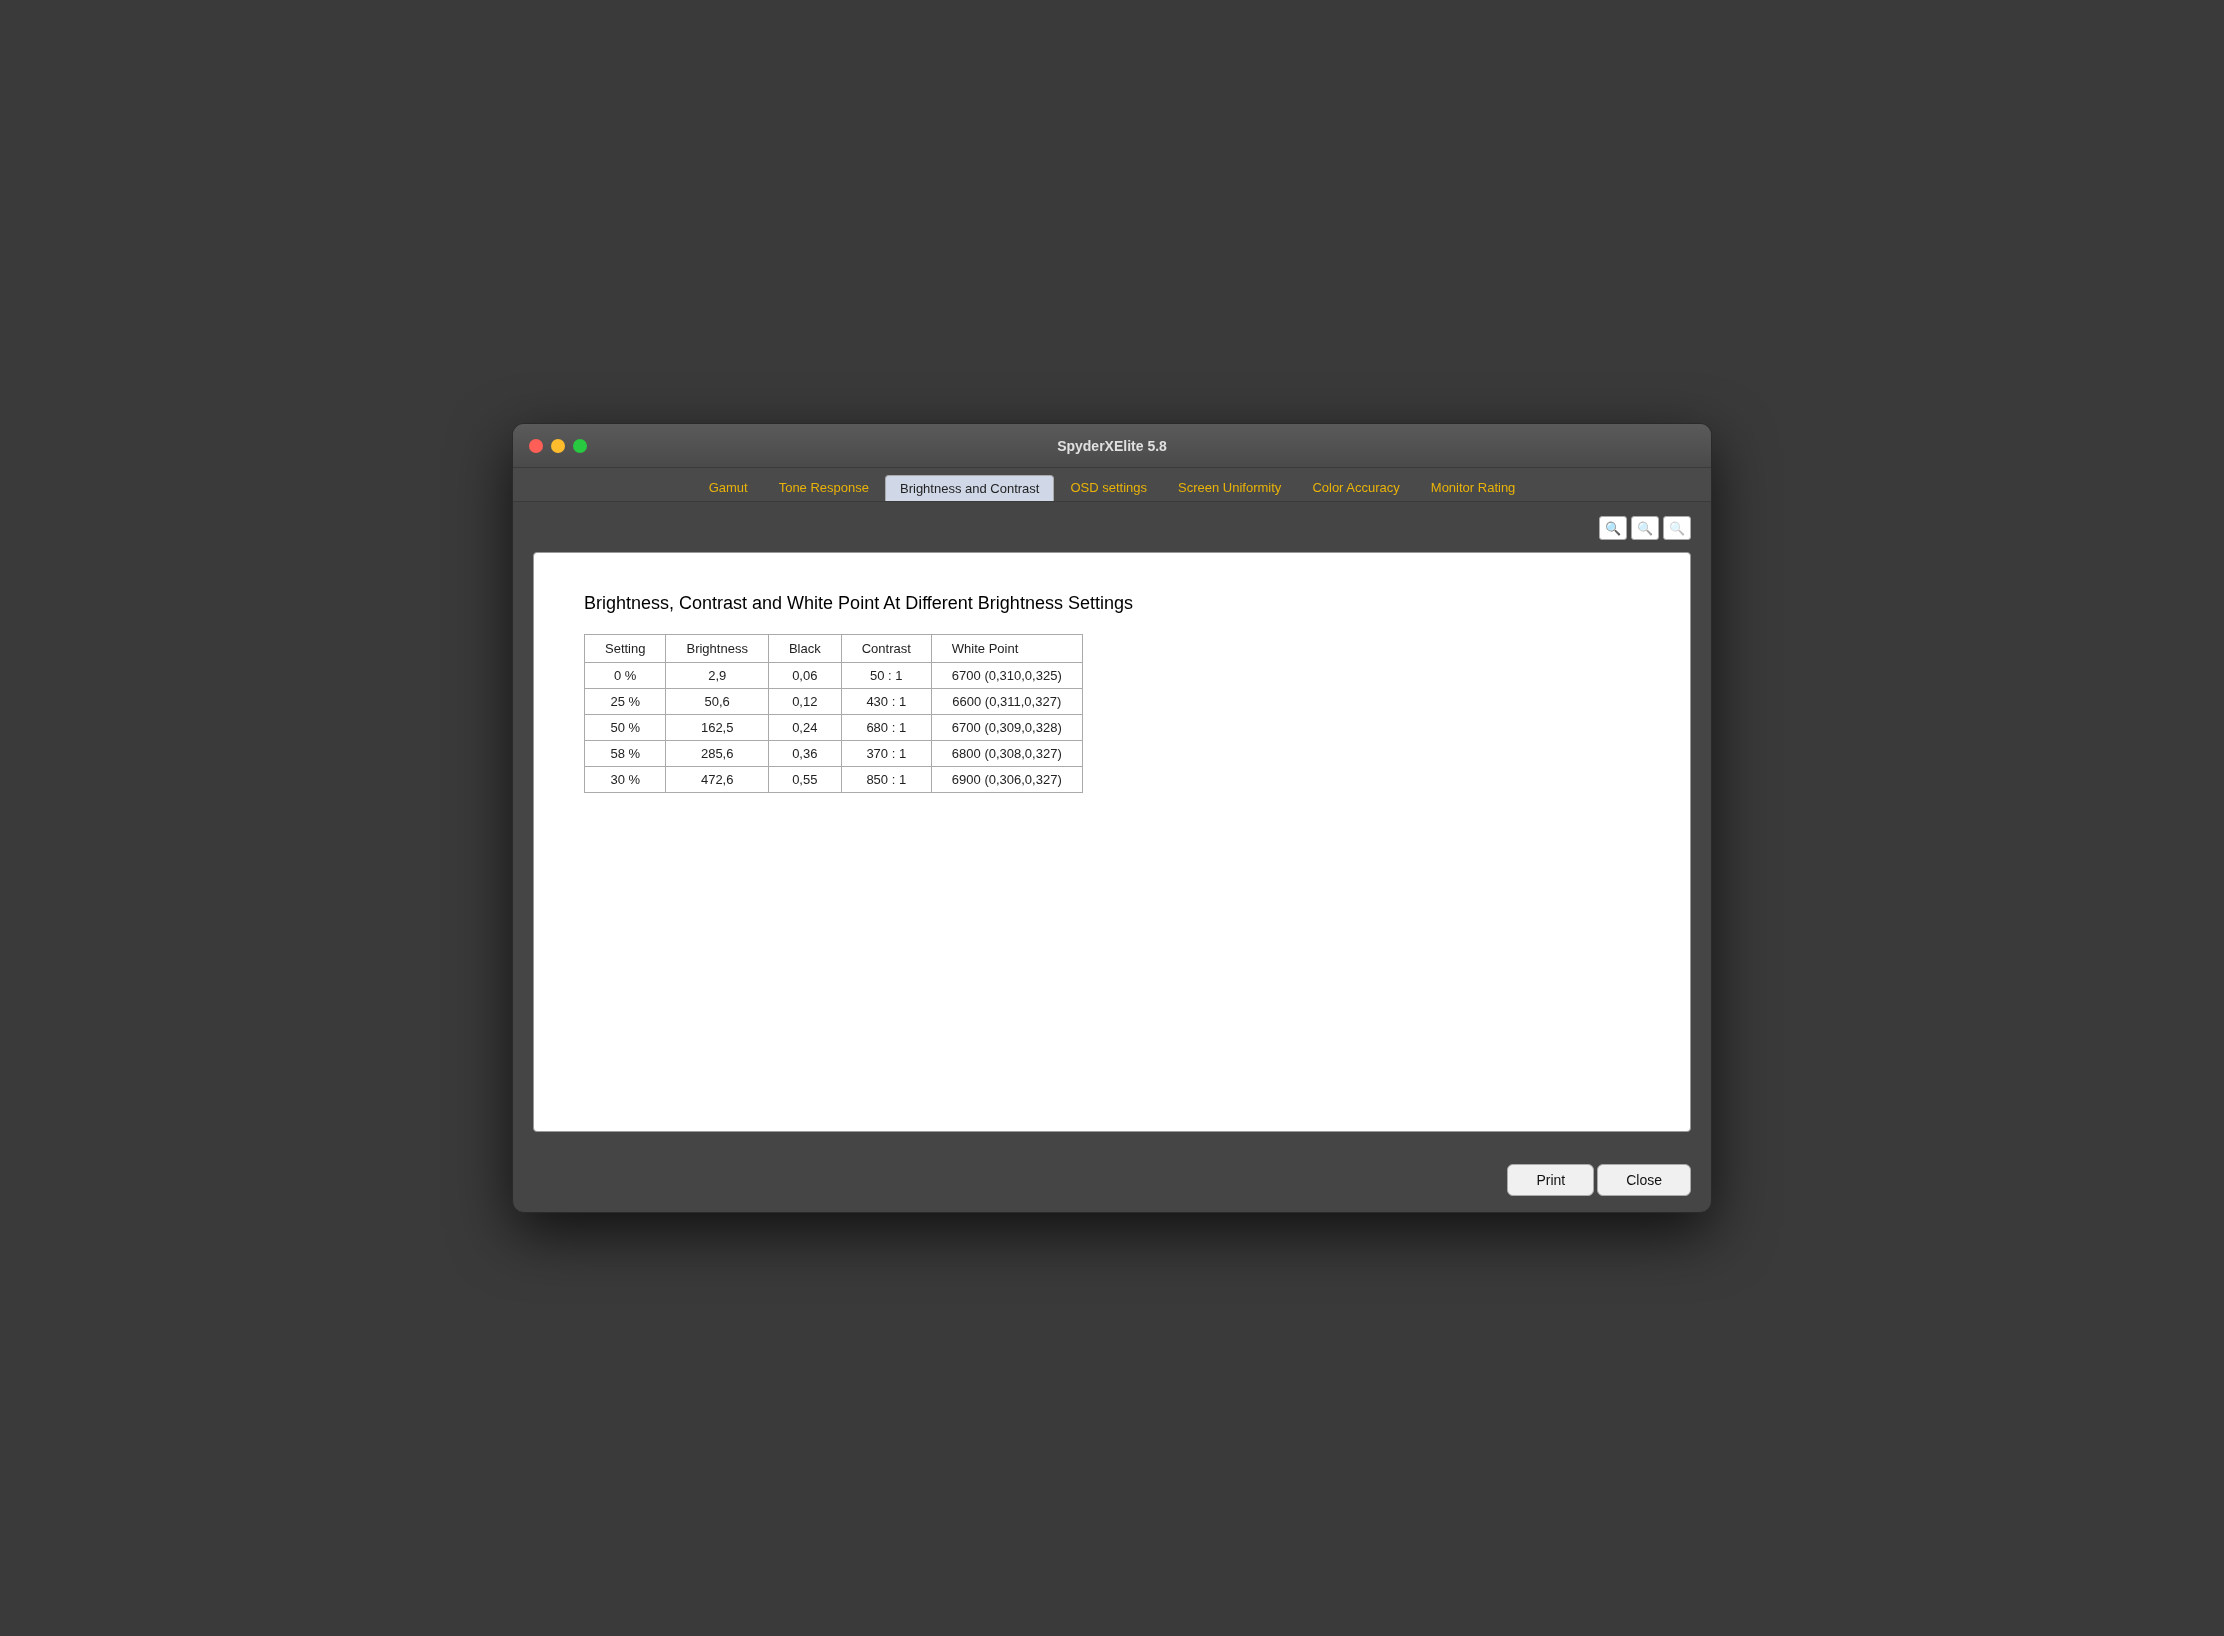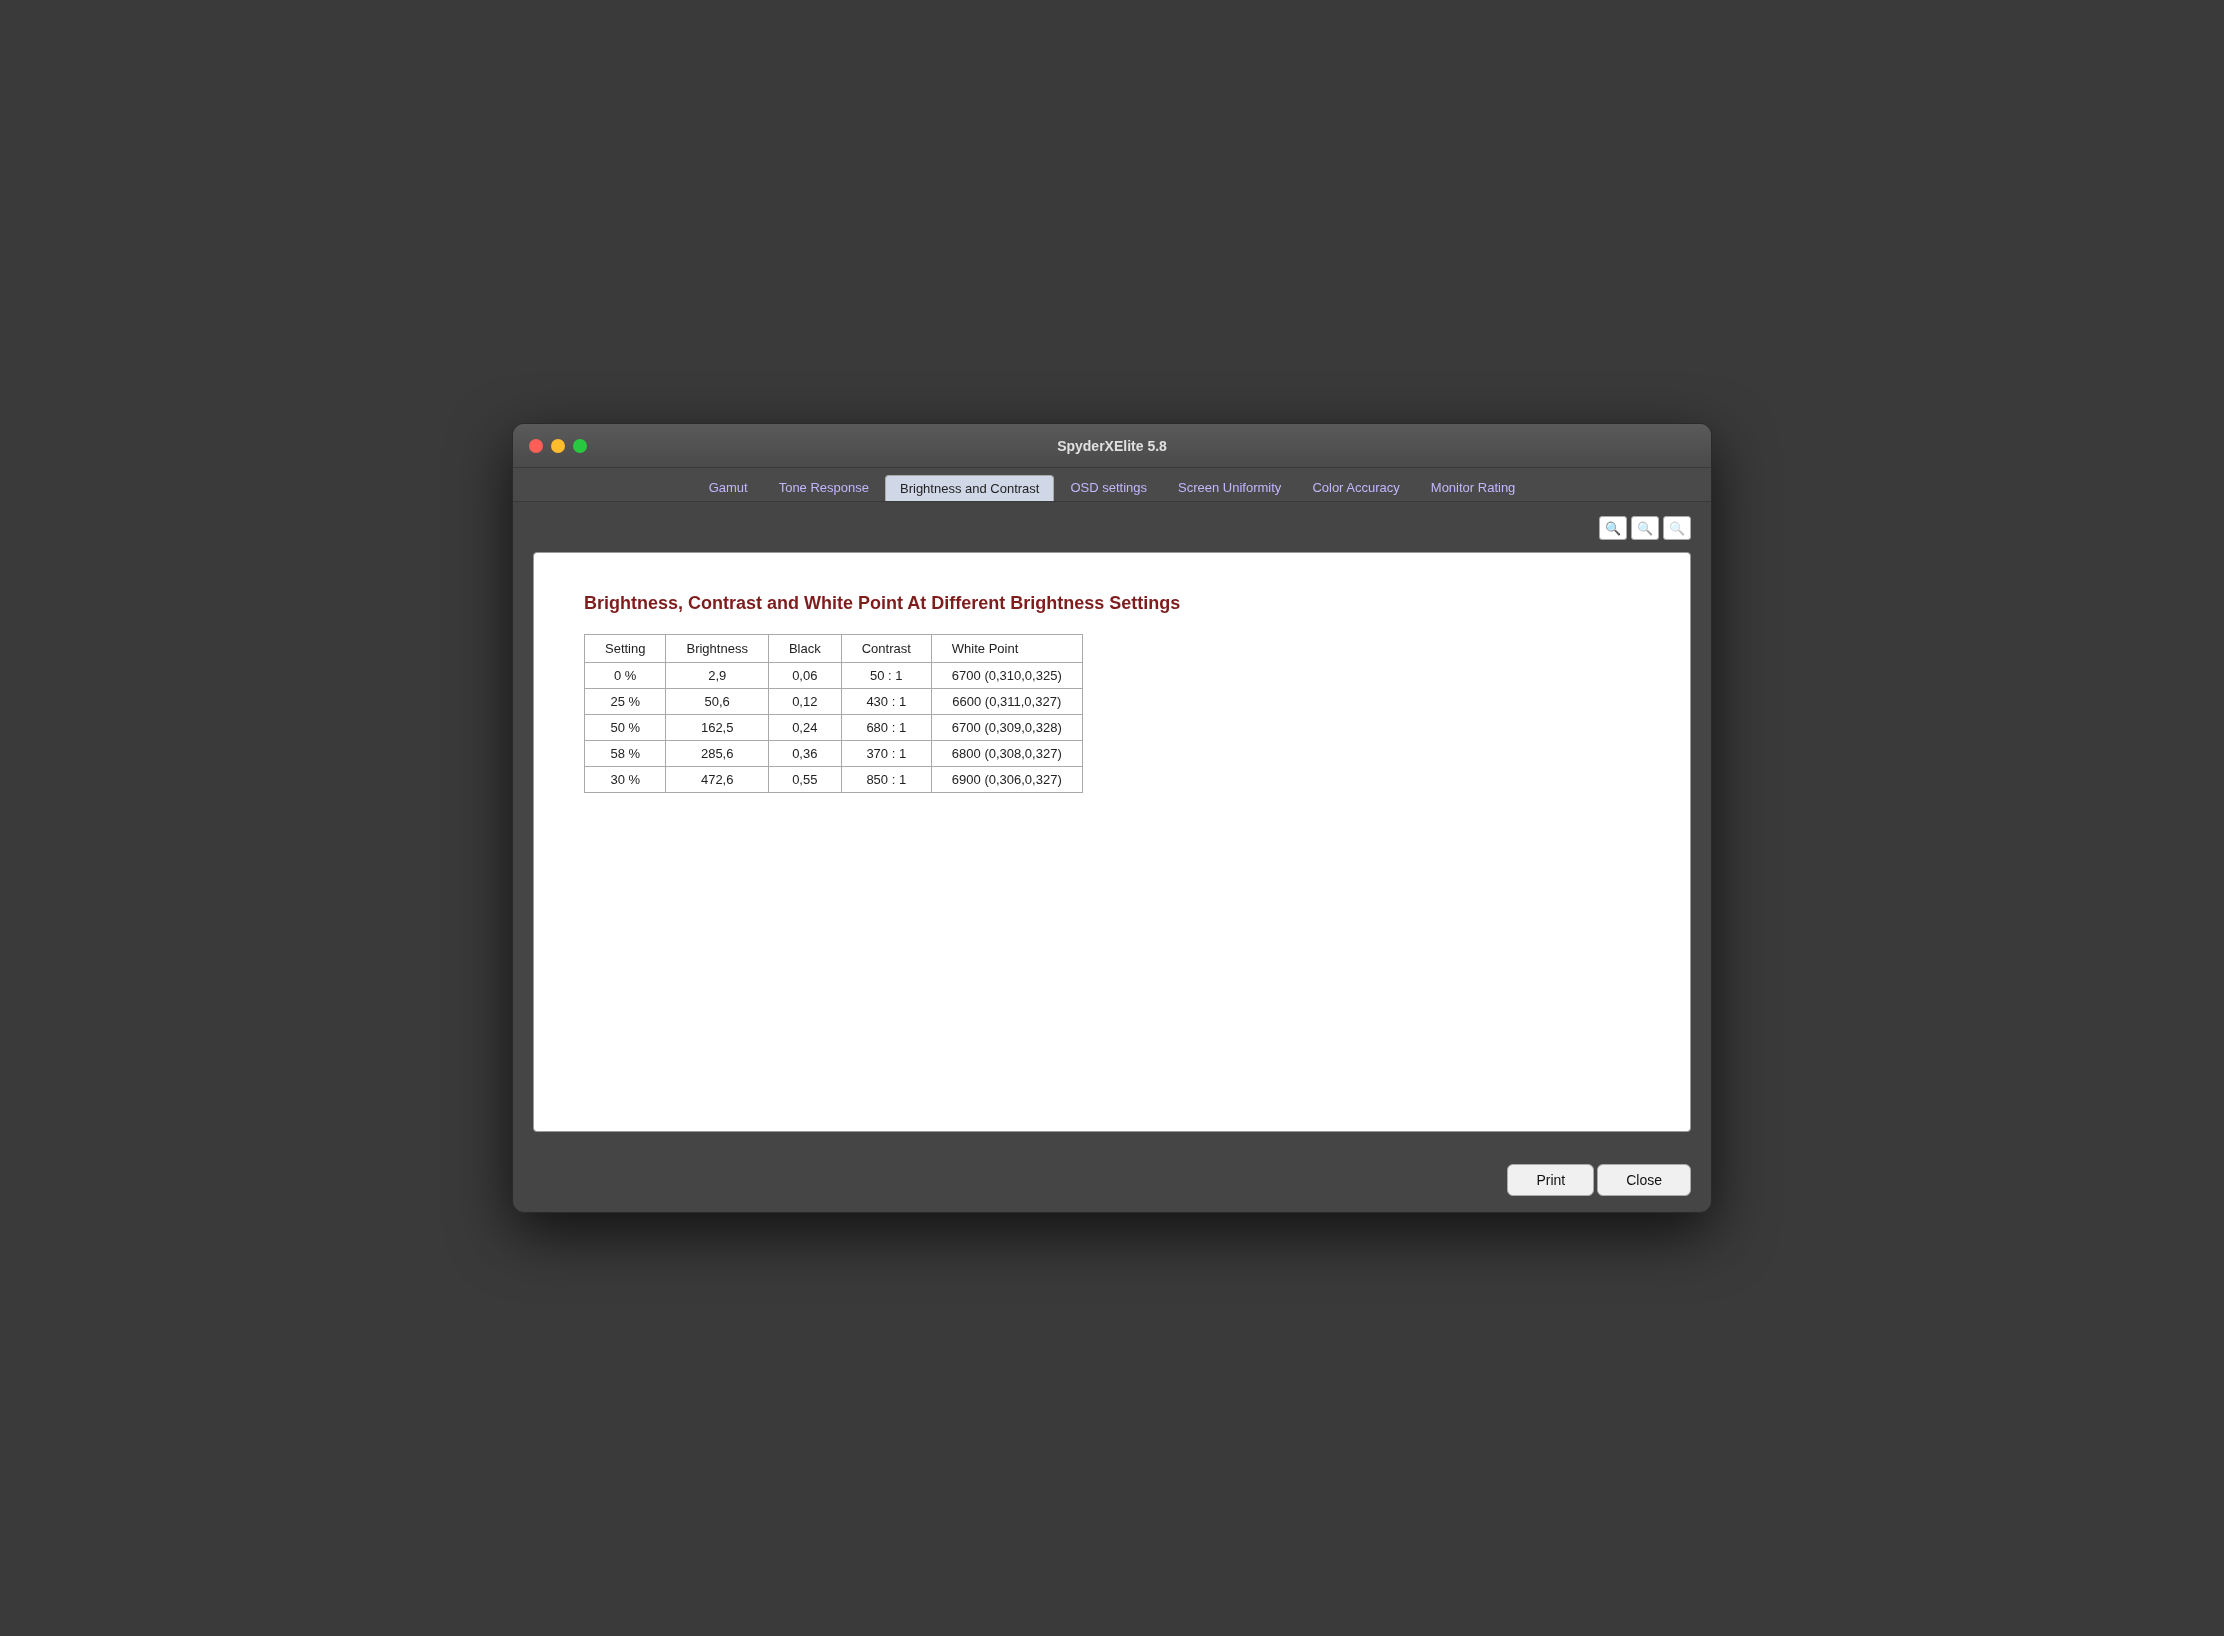--- a/index.html
+++ b/index.html
@@ -64,21 +64,21 @@
       justify-content: center;
       align-items: center;
       padding: 6px 0 0 0;
       border-bottom: 1px solid #3a3a3a;
       gap: 1px;
     }
 
     .tab {
       padding: 5px 14px;
       font-size: 13px;
-      color: #c4b5fd;
+      color: #eab308;
       cursor: pointer;
       border: 1px solid transparent;
       border-radius: 4px 4px 0 0;
       background: transparent;
       white-space: nowrap;
       user-select: none;
     }
 
     .tab.active {
       background: #d0d8e8;
@@ -119,22 +119,22 @@
     .content-area {
       background: #fff;
       border: 1px solid #999;
       border-radius: 4px;
       min-height: 580px;
       padding: 40px 50px;
     }
 
     .report-title {
       font-size: 18px;
-      font-weight: bold;
-      color: #7f1d1d;
+      font-weight: normal;
+      color: #000000;
       margin-bottom: 20px;
     }
 
     .data-table {
       border-collapse: collapse;
       font-size: 13px;
       color: #222;
     }
 
     .data-table th {

